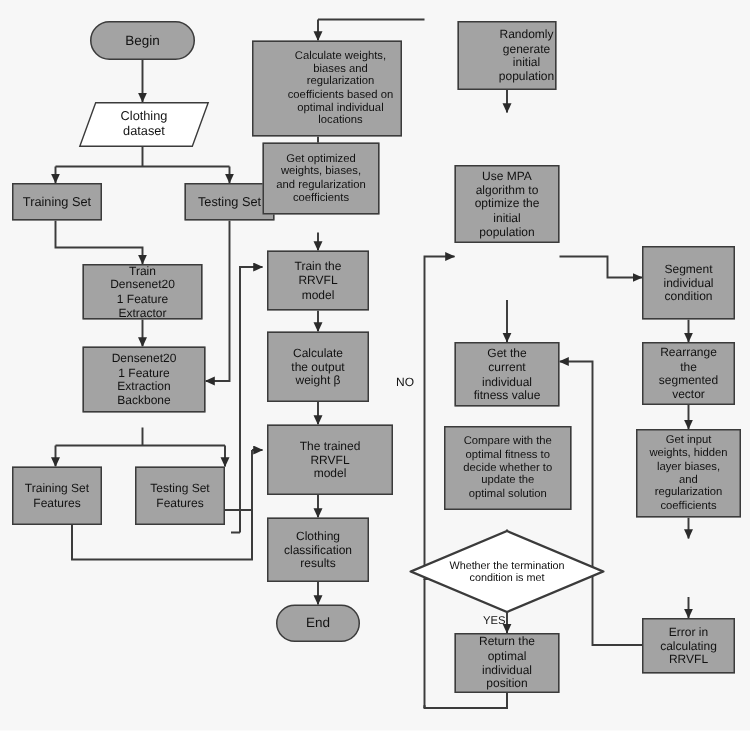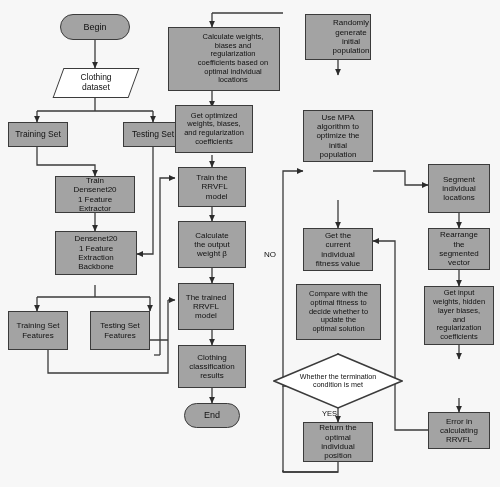--- a/index.html
+++ b/index.html
@@ -191,49 +191,49 @@
   <div class="node rect" style="left:8px; top:311px; width:60px; height:39px; font-size:8px;">
     <span class="node-label">Training Set
 Features</span>
   </div>
 
   <div class="node rect" style="left:90px; top:311px; width:60px; height:39px; font-size:8px;">
     <span class="node-label">Testing Set
 Features</span>
   </div>
 
-  <div class="node rect" style="left:168px; top:27px; width:112px; height:64px; font-size:7.5px;padding-left:20px;">
+  <div class="node rect" style="left:168px; top:27px; width:100px; height:64px; font-size:7.5px;padding-left:20px;">
     <span class="node-label">Calculate weights,
 biases and
 regularization
 coefficients based on
 optimal individual
 locations</span>
   </div>
 
-  <div class="node rect" style="left:175px; top:105px; width:78px; height:48px; font-size:7.5px;">
+  <div class="node rect" style="left:175px; top:95px; width:78px; height:48px; font-size:7.5px;">
     <span class="node-label">Get optimized
 weights, biases,
 and regularization
 coefficients</span>
   </div>
 
-  <div class="node rect" style="left:178px; top:167px; width:68px; height:40px; font-size:8px;text-align:right;">
+  <div class="node rect" style="left:178px; top:167px; width:68px; height:40px; font-size:8px;">
     <span class="node-label">Train the
 RRVFL
 model</span>
   </div>
 
   <div class="node rect" style="left:178px; top:221px; width:68px; height:47px; font-size:8px;">
     <span class="node-label">Calculate
 the output
 weight β</span>
   </div>
 
-  <div class="node rect" style="left:178px; top:283px; width:56px; height:47px; font-size:8px;">
+  <div class="node rect" style="left:178px; top:283px; width:84px; height:47px; font-size:8px;">
     <span class="node-label">The trained
 RRVFL
 model</span>
   </div>
 
   <div class="node rect" style="left:178px; top:345px; width:68px; height:43px; font-size:8px;">
     <span class="node-label">Clothing
 classification
 results</span>
   </div>
@@ -284,21 +284,21 @@
   <div class="node rect" style="left:303px; top:422px; width:70px; height:40px; font-size:8px;">
     <span class="node-label">Return the
 optimal
 individual
 position</span>
   </div>
 
   <div class="node rect" style="left:428px; top:164px; width:62px; height:49px; font-size:8px;">
     <span class="node-label">Segment
 individual
-locations</span>
+condition</span>
   </div>
 
   <div class="node rect" style="left:428px; top:228px; width:62px; height:42px; font-size:8px;">
     <span class="node-label">Rearrange
 the
 segmented
 vector</span>
   </div>
 
   <div class="node rect" style="left:424px; top:286px; width:70px; height:59px; font-size:7.5px;">

